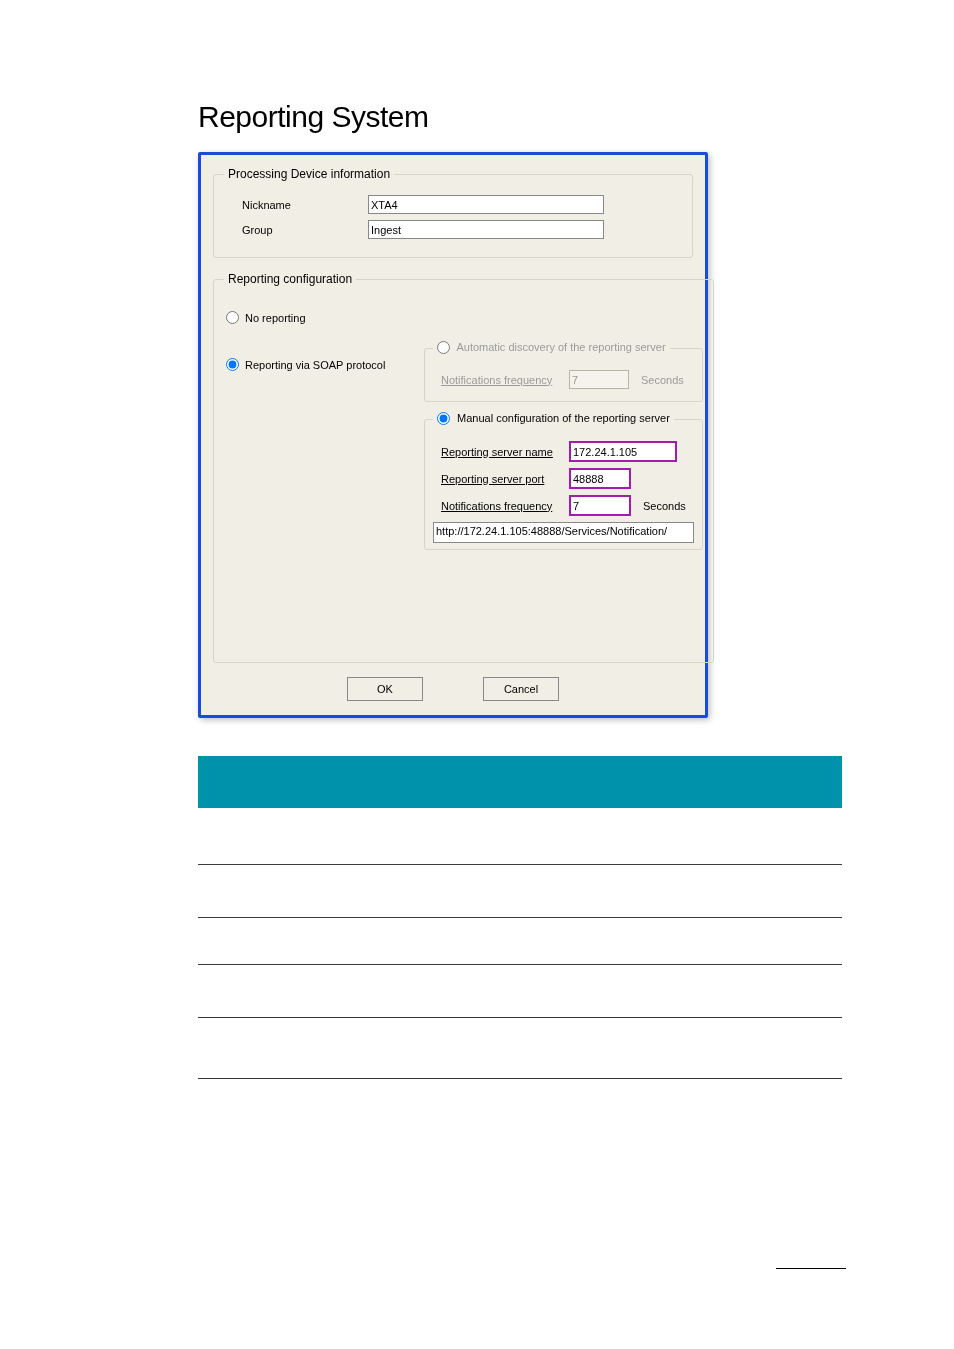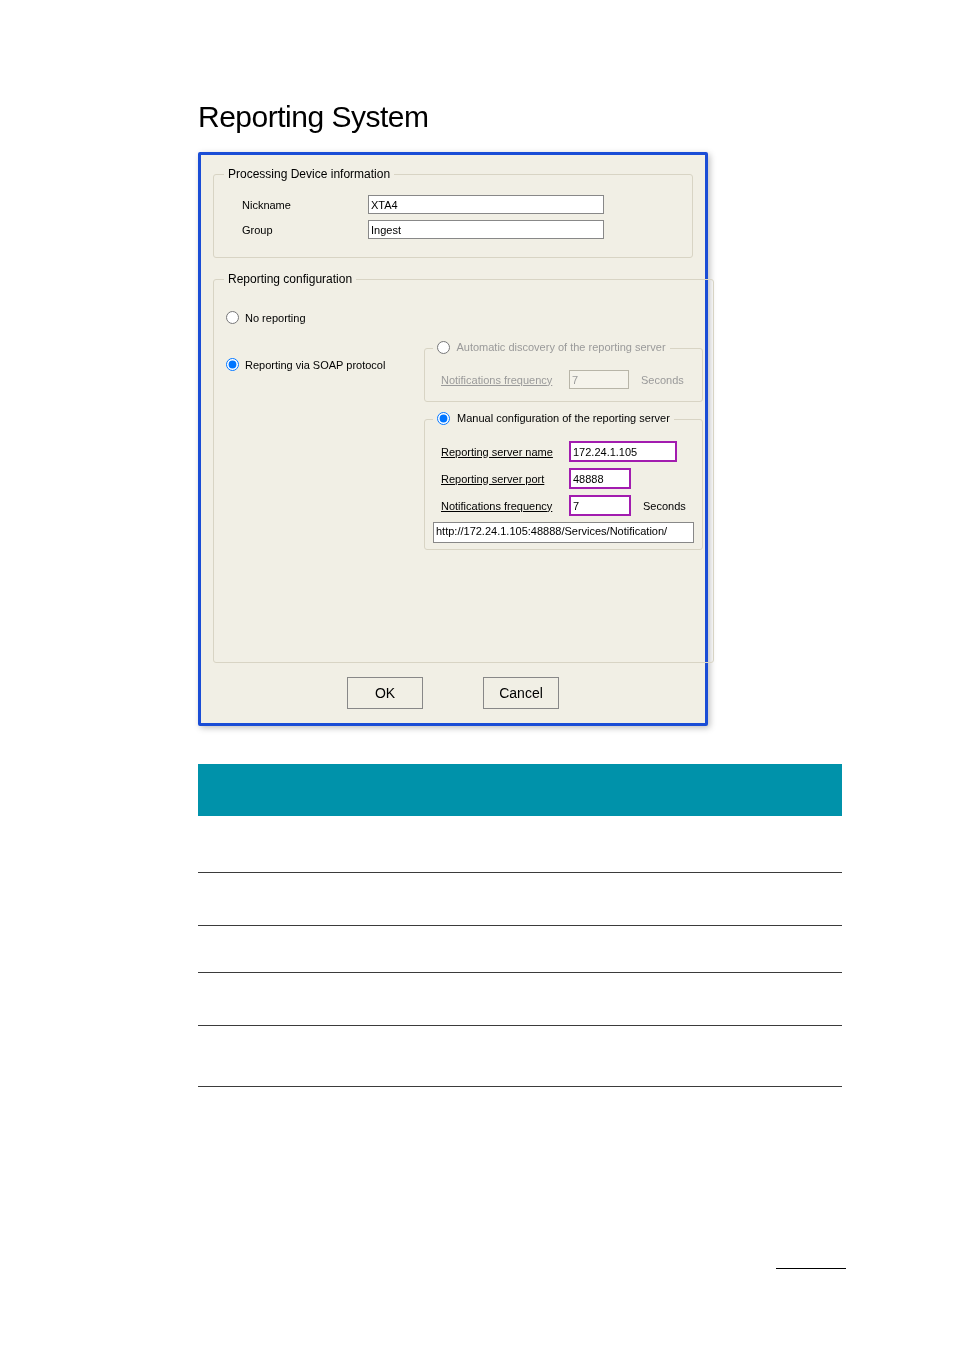--- a/index.html
+++ b/index.html
@@ -164,23 +164,23 @@
   .spacer { height: 90px; }
 
   .btn-row {
     display: flex;
     justify-content: center;
     gap: 60px;
     margin: 6px 0 4px 0;
   }
   .wbtn {
     width: 76px;
-    height: 32px;
+    height: 24px;
     font-family: Tahoma, Arial, sans-serif;
-    font-size: 14px;
+    font-size: 11px;
     border: 1px solid #888;
     background: #f1efe5;
     cursor: default;
   }
 
   .teal-bar {
     width: 644px;
     height: 52px;
     background: #0092aa;
     margin: 38px 0 0 8px;

